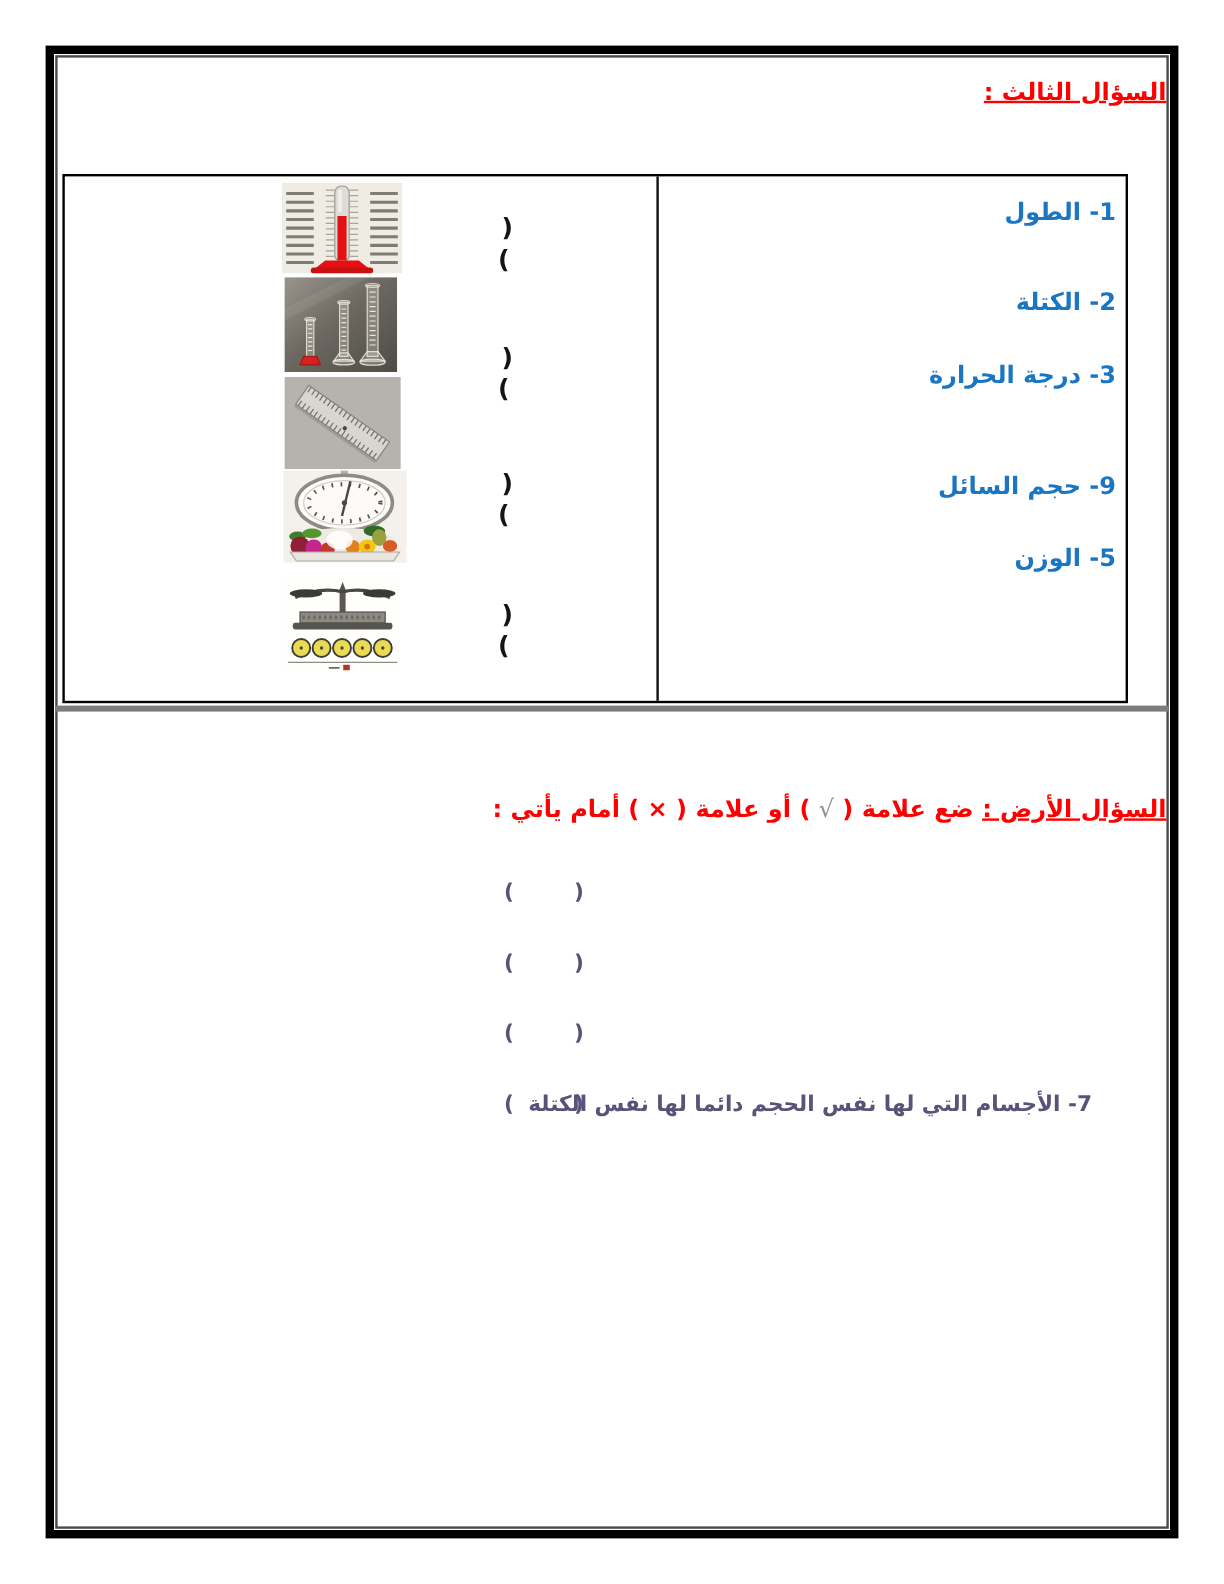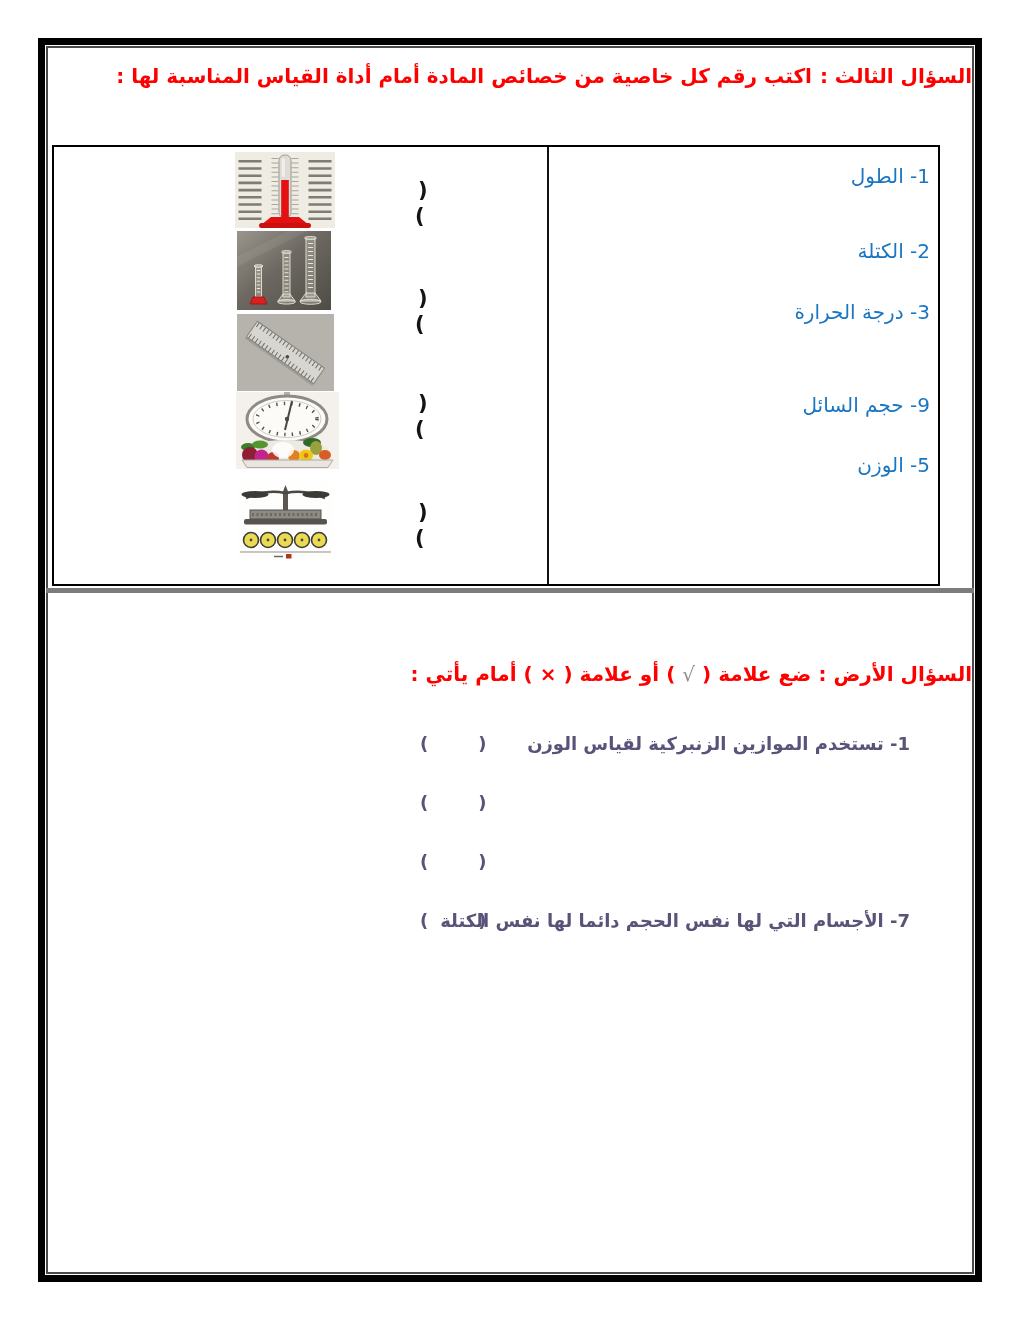--- a/index.html
+++ b/index.html
@@ -11,31 +11,31 @@
   .frame{position:absolute;left:38px;top:38px;right:38px;bottom:38px;border:7px solid #000;}
   .frame-inner{position:absolute;inset:1px;border:2px solid #4a4a4a;}
 
   
   .q-title{
     position:absolute;right:48px;display:flex;direction:rtl;gap:8px;
     font-weight:bold;font-size:20px;color:#FF0000;white-space:nowrap;align-items:baseline;
   }
   .q3-title{top:64px;}
   .q4-title{top:662px;gap:7px;}
-  .q-label{}
+  .q-label{text-decoration:underline;}
   .mark{direction:ltr;white-space:pre;}
   .check-sym{color:#8f8f8f;font-weight:normal;}
 
   
   .match-table{position:absolute;left:52px;top:145px;width:888px;height:441px;border:2px solid #000;box-sizing:border-box;}
   .table-divider{position:absolute;left:493px;top:0;bottom:0;width:2px;background:#111;}
 
   .prop-label{
     position:absolute;right:90px;direction:rtl;white-space:nowrap;
-    font-weight:normal;font-size:20px;color:#1A75C2;line-height:24px;
+    font-weight:bold;font-size:20px;color:#1A75C2;line-height:24px;
   }
   .instr{position:absolute;}
   .instr svg{display:block;}
 
   .slot-pair{
     position:absolute;left:414px;width:26px;color:#141414;
     font-weight:bold;font-size:21px;line-height:26px;
   }
   .slot-pair .close{padding-left:4px;}
   .slot-pair .open{padding-left:1px;}
@@ -56,21 +56,20 @@
 </head>
 <body>
 
 <div class="page">
   <div class="frame">
     <div class="frame-inner"></div>
   </div>
 
   <div class="q-title q3-title">
     <span class="q-label">السؤال الثالث :</span>
-    <span>اكتب رقم كل خاصية من خصائص المادة أمام أداة القياس المناسبة لها :</span>
   </div>
 
   <div class="match-table">
     <div class="table-divider"></div>
   </div>
 
   <div class="prop-label" style="top:164px">1- الطول</div>
   <div class="prop-label" style="top:239px">2- الكتلة</div>
   <div class="prop-label" style="top:300px">3- درجة الحرارة</div>
   <div class="prop-label" style="top:393px">9- حجم السائل</div>
@@ -213,21 +212,20 @@
   <div class="q-title q4-title">
     <span class="q-label">السؤال الأرض :</span>
     <span>ضع علامة</span>
     <span class="mark"><span>( </span><span class="check-sym">√</span><span> )</span></span>
     <span>أو علامة</span>
     <span class="mark">( × )</span>
     <span>أمام يأتي :</span>
   </div>
 
   <div class="stmt-row" style="top:731px">
-    <span class="stmt-text">1- تستخدم الموازين الزنبركية لقياس الوزن</span>
     <span class="stmt-slot">(        )</span>
   </div>
   <div class="stmt-row" style="top:790px">
     <span class="stmt-slot">(        )</span>
   </div>
   <div class="stmt-row" style="top:849px">
     <span class="stmt-slot">(        )</span>
   </div>
   <div class="stmt-row" style="top:908px">
     <span class="stmt-text">7- الأجسام التي لها نفس الحجم دائما لها نفس الكتلة</span>

